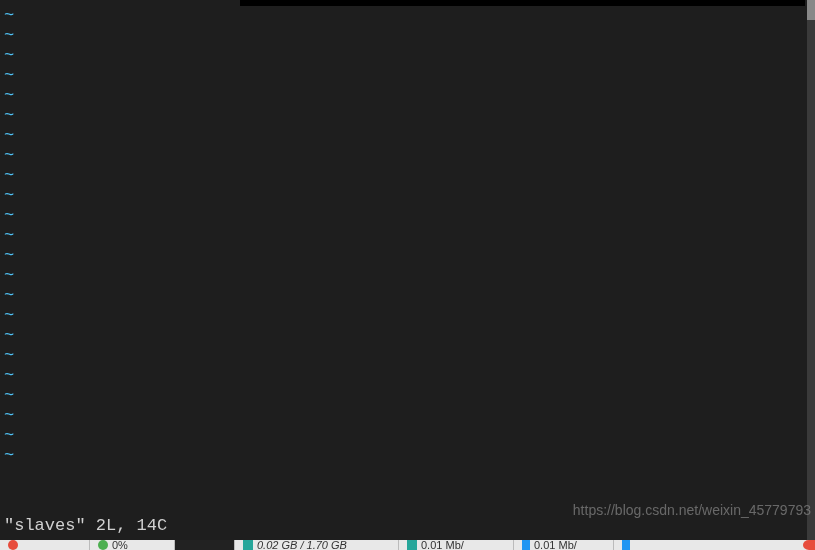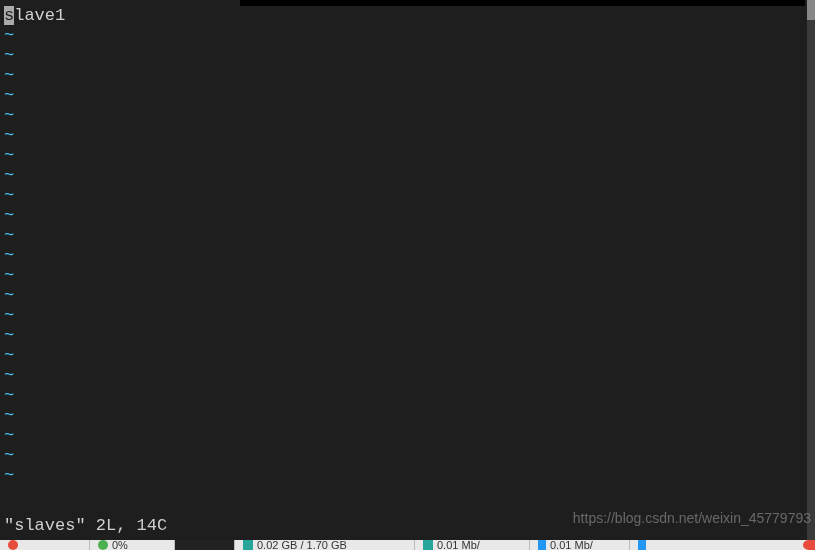--- a/index.html
+++ b/index.html
@@ -60,21 +60,21 @@
     .toptab {
       position: absolute;
       top: 0;
       left: 240px;
       width: 565px;
       height: 6px;
       background: #000;
     }
     .watermark {
       position: absolute;
-      bottom: 12px;
+      bottom: 20px;
       right: 4px;
       color: #888;
       font-family: Arial, sans-serif;
       font-size: 14px;
       opacity: 0.7;
     }
     .taskbar {
       position: absolute;
       bottom: 0;
       left: 0;
@@ -130,21 +130,20 @@
       height: 10px;
       background: #e74c3c;
       border-radius: 50% 0 0 50%;
     }
   </style>
 </head>
 <body>
 
 <div class="terminal">
   <div class="toptab"></div>
-  <div class="line"><span class="cursor">s</span><span id="line1rest">lave1</span></div>
   <div id="tildes">
       <div class="line tilde">~</div>
       <div class="line tilde">~</div>
       <div class="line tilde">~</div>
       <div class="line tilde">~</div>
       <div class="line tilde">~</div>
       <div class="line tilde">~</div>
       <div class="line tilde">~</div>
       <div class="line tilde">~</div>
       <div class="line tilde">~</div>
@@ -172,21 +171,21 @@
 
 <div class="taskbar">
   <div class="taskbar-item" style="width:90px;">
     <span class="dot-red"></span>
   </div>
   <div class="taskbar-item" style="width:85px;">
     <span class="dot-green"></span>
     <span>0%</span>
   </div>
   <div class="taskbar-item dark" style="width:60px;"></div>
-  <div class="taskbar-item" style="width:180px;">
+  <div class="taskbar-item" style="width:164px;font-style:italic;">
     <span class="ico-teal"></span>
     <span>0.02 GB / 1.70 GB</span>
   </div>
   <div class="taskbar-item" style="width:115px;">
     <span class="ico-teal"></span>
     <span>0.01 Mb/</span>
   </div>
   <div class="taskbar-item" style="width:100px;">
     <span class="ico-blue"></span>
     <span>0.01 Mb/</span>

